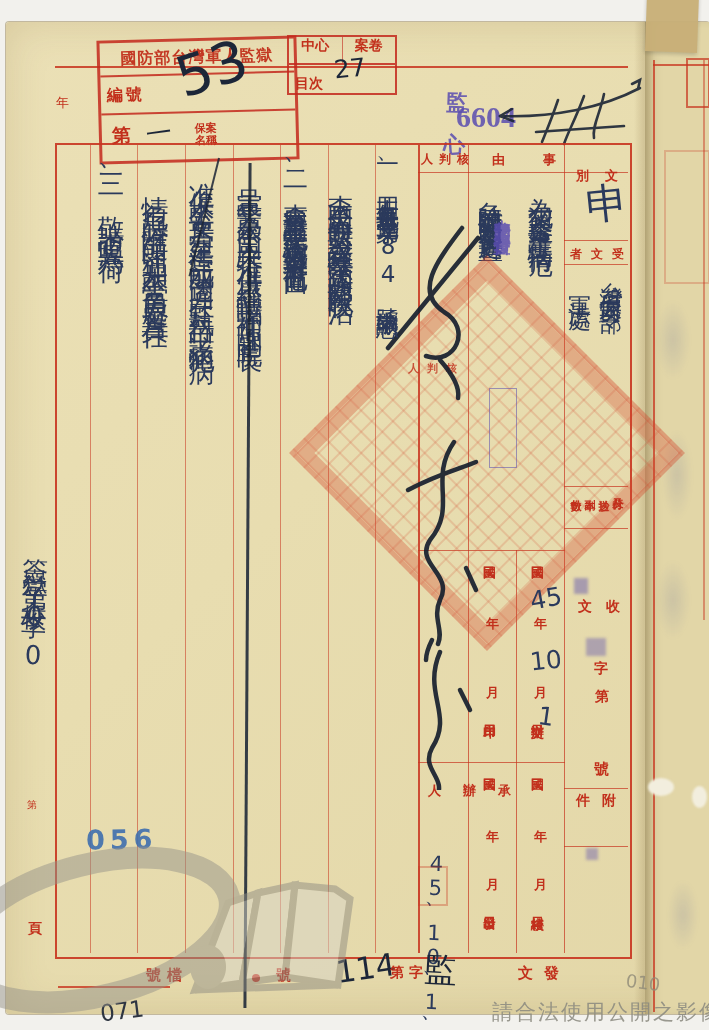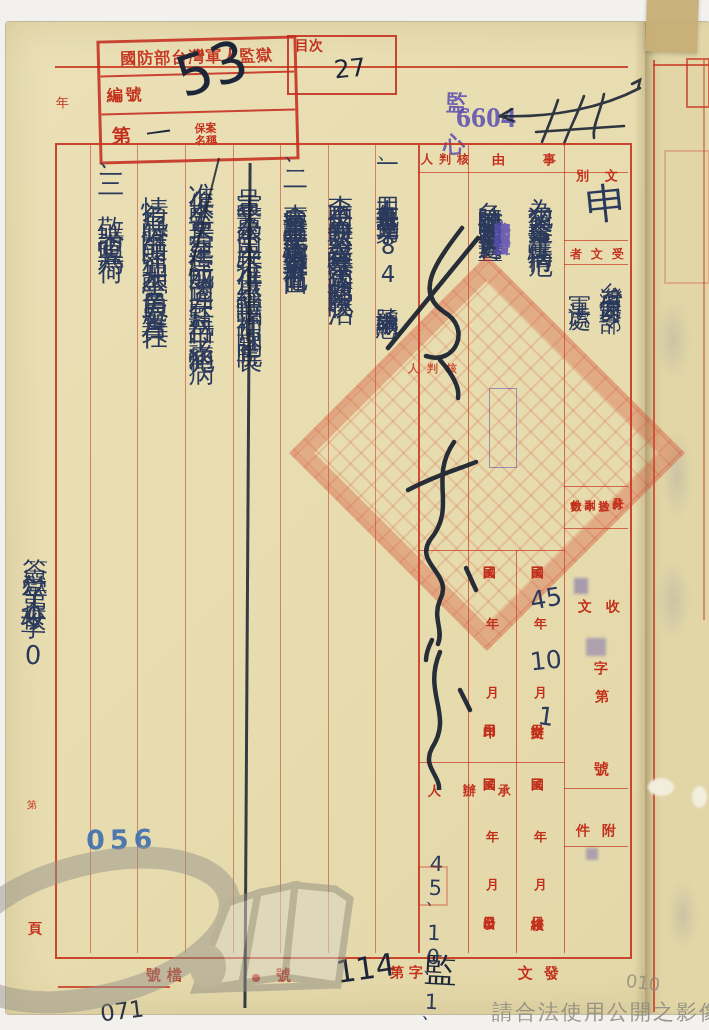--- a/index.html
+++ b/index.html
@@ -67,21 +67,25 @@
     </div>
     <div style="height:42px;display:flex;align-items:center;">
       <span class="r" style="font-size:19px;font-weight:bold;padding-left:10px;">第</span>
       <span class="r" style="font-size:11px;font-weight:bold;margin-left:64px;width:30px;line-height:1.1;display:inline-block;">保案名稱</span>
     </div>
   </div>
   <div class="a hand" style="left:176px;top:36px;font-size:56px;transform:rotate(-18deg);color:#1c2638;">53</div>
   <div class="a hand" style="left:146px;top:116px;font-size:26px;transform:rotate(-8deg);color:#1c2638;">一</div>
 
   <div class="a" style="left:287px;top:35px;width:106px;height:56px;border:2px solid rgba(195,40,28,.85);">
-    <div style="height:28px;display:flex;align-items:flex-start;">
+    <div style="height:26px;border-bottom:2px solid rgba(195,40,28,.85);display:flex;">
+      <span class="r" style="font-size:14px;font-weight:bold;width:50%;text-align:center;border-right:1.5px solid rgba(195,40,28,.6);">中心</span>
+      <span class="r" style="font-size:14px;font-weight:bold;width:50%;text-align:center;">案卷</span>
+    </div>
+    <div style="height:28px;display:flex;align-items:flex-end;">
       <span class="r" style="font-size:14px;font-weight:bold;padding-left:6px;">目次</span>
     </div>
   </div>
   <div class="a hand" style="left:334px;top:54px;font-size:25px;transform:rotate(-6deg);color:#1c2638;">27</div>
 
 
   <div class="a pur" style="left:446px;top:88px;font-size:22px;font-weight:bold;opacity:.85;transform:rotate(2deg);">監</div>
   <div class="a pur" style="left:456px;top:100px;font-size:30px;font-weight:bold;opacity:.85;">6604</div>
   <div class="a pur" style="left:443px;top:130px;font-size:22px;font-weight:bold;opacity:.85;transform:rotate(-4deg);">心</div>
 
@@ -154,21 +158,21 @@
 
   <div class="a v r" style="left:612px;top:489px;height:40px;font-size:11px;font-weight:bold;">分行及</div>
   <div class="a v r" style="left:598px;top:491px;height:34px;font-size:11px;font-weight:bold;">抄送</div>
   <div class="a v r" style="left:584px;top:491px;height:34px;font-size:11px;font-weight:bold;">副本</div>
   <div class="a v r" style="left:570px;top:491px;height:34px;font-size:11px;font-weight:bold;">份數</div>
 
   <div class="a r nw" style="left:578px;top:598px;font-size:14px;font-weight:bold;letter-spacing:14px;">文收</div>
   <div class="a r" style="left:594px;top:660px;font-size:14px;font-weight:bold;">字</div>
   <div class="a r" style="left:595px;top:688px;font-size:14px;font-weight:bold;">第</div>
   <div class="a r" style="left:594px;top:760px;font-size:15px;font-weight:bold;">號</div>
-  <div class="a r nw" style="left:576px;top:822px;font-size:14px;font-weight:bold;letter-spacing:12px;">件附</div>
+  <div class="a r nw" style="left:576px;top:792px;font-size:14px;font-weight:bold;letter-spacing:12px;">件附</div>
   <div class="a" style="left:574px;top:578px;width:14px;height:16px;background:rgba(90,77,176,.45);filter:blur(1.5px);"></div>
   <div class="a" style="left:586px;top:638px;width:20px;height:18px;background:rgba(90,77,176,.4);filter:blur(1.5px);"></div>
   <div class="a" style="left:586px;top:848px;width:12px;height:12px;background:rgba(90,77,176,.4);filter:blur(1.5px);"></div>
 
   <div class="a v r" style="left:531px;top:556px;height:32px;font-size:13px;font-weight:bold;">民國</div>
   <div class="a r" style="left:534px;top:615px;font-size:13px;font-weight:bold;">年</div>
   <div class="a r" style="left:534px;top:684px;font-size:13px;font-weight:bold;">月</div>
   <div class="a v r" style="left:531px;top:714px;height:46px;font-size:13px;font-weight:bold;">日交辦</div>
   <div class="a hand" style="left:530px;top:584px;font-size:25px;transform:rotate(-10deg);">45</div>
   <div class="a hand" style="left:530px;top:646px;font-size:25px;transform:rotate(-6deg);">10</div>

